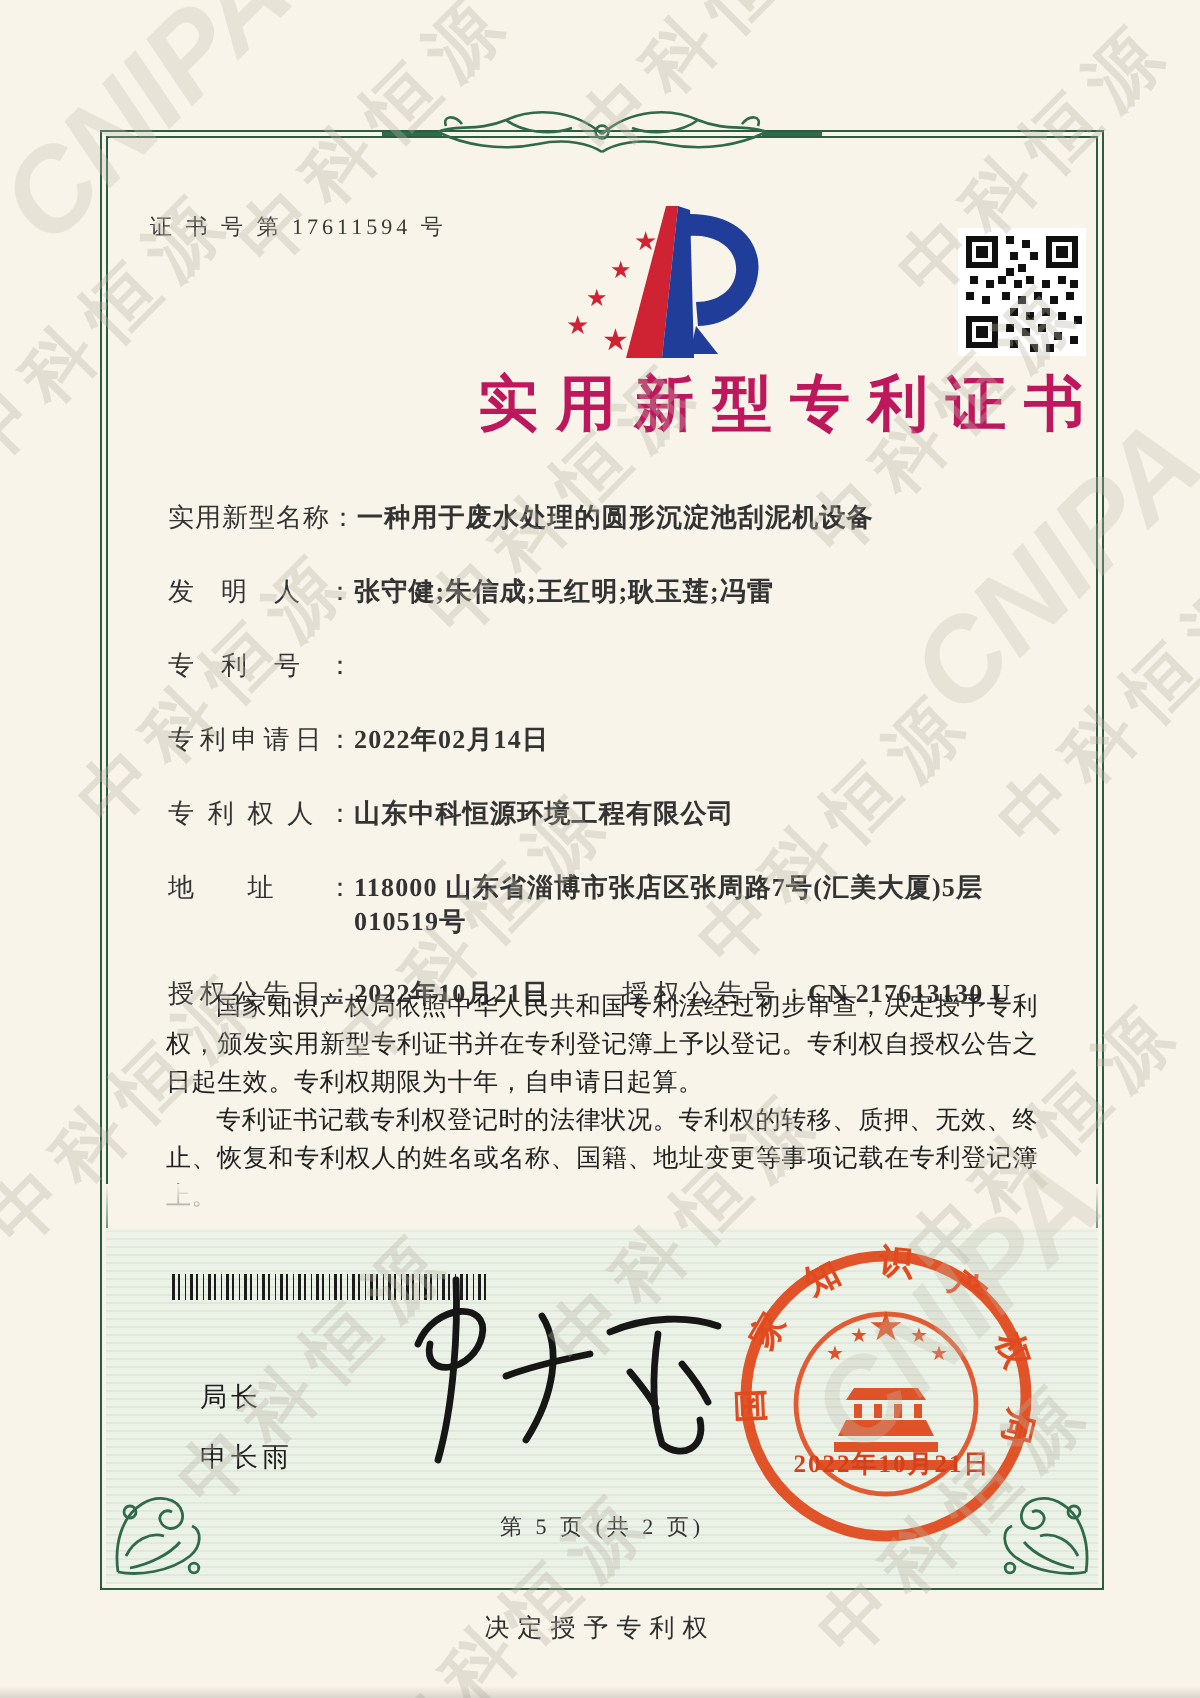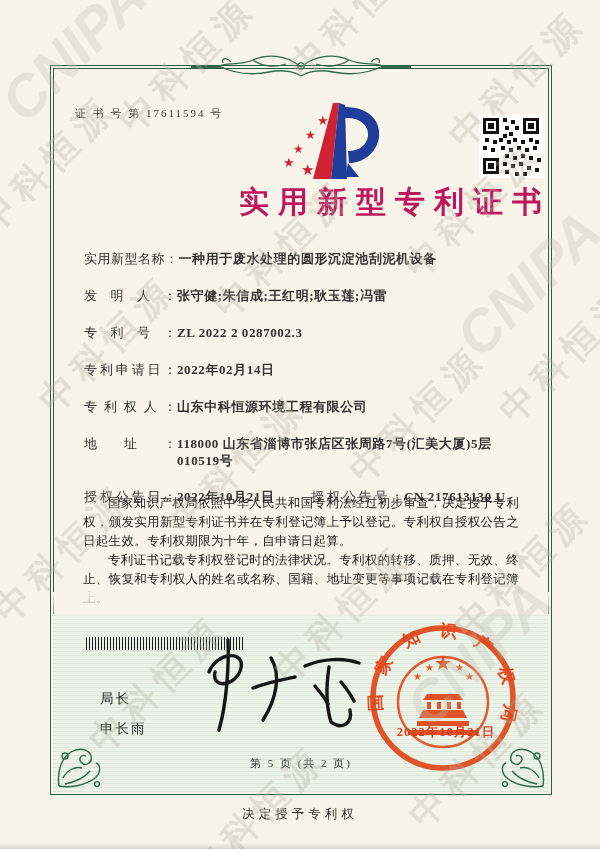--- a/index.html
+++ b/index.html
@@ -179,21 +179,20 @@
     <div class="frow">
       <span class="flabel">实用新型名称：</span>
       <span class="fvalue">一种用于废水处理的圆形沉淀池刮泥机设备</span>
     </div>
     <div class="frow">
       <span class="flabel">发明人：</span>
       <span class="fvalue">张守健;朱信成;王红明;耿玉莲;冯雷</span>
     </div>
     <div class="frow">
       <span class="flabel">专利号：</span>
-      <span class="fvalue">ZL 2022 2 0287002.3</span>
     </div>
     <div class="frow">
       <span class="flabel">专利申请日：</span>
       <span class="fvalue">2022年02月14日</span>
     </div>
     <div class="frow">
       <span class="flabel">专利权人：</span>
       <span class="fvalue">山东中科恒源环境工程有限公司</span>
     </div>
     <div class="frow">

